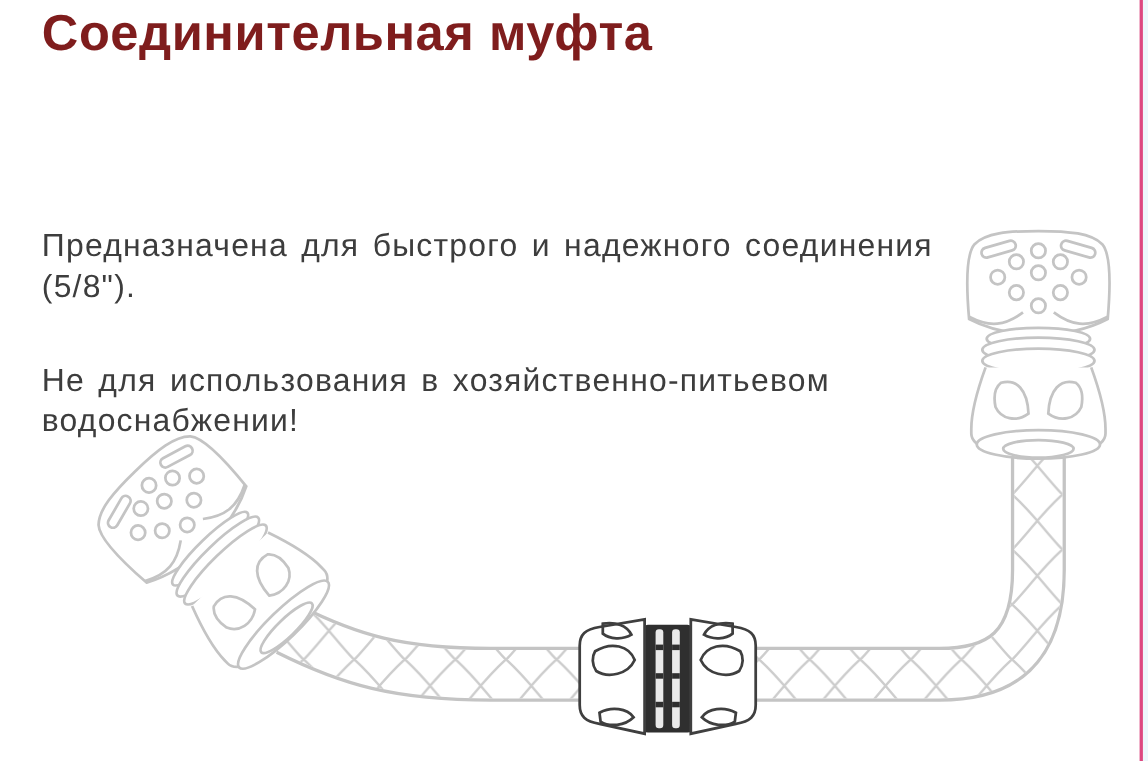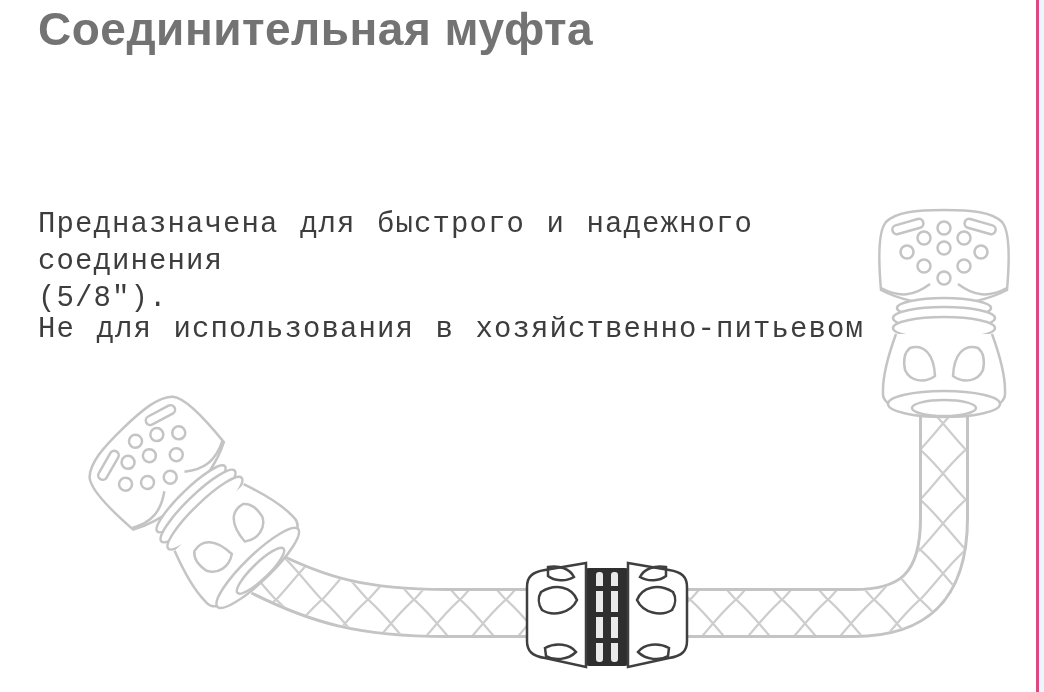--- a/index.html
+++ b/index.html
@@ -4,29 +4,29 @@
 <style>
   html,body{margin:0;padding:0;}
   body{
     width:1044px;height:692px;position:relative;overflow:hidden;
     background:#ffffff;
     font-family:"Liberation Sans", sans-serif;
   }
   .page-title{
     position:absolute;left:38px;top:0px;width:720px;
     font-size:46px;font-weight:bold;line-height:58px;
-    color:#737373;letter-spacing:0.5px;
+    color:#7f1d1d;letter-spacing:0.5px;
   }
   .body-paragraph{
     position:absolute;left:38px;width:860px;
     font-size:29px;line-height:37px;color:#3d3d3d;
-    letter-spacing:1.1px;word-spacing:3px;font-family:Liberation Mono, monospace;
+    letter-spacing:1.1px;word-spacing:3px;
   }
   .p1{top:206px;}
-  .p2{top:311px;}
+  .p2{top:328px;}
   .illustration-svg{position:absolute;left:0;top:0;}
   .accent-line{
     position:absolute;left:1036px;top:0;width:3px;height:692px;
     background:#dd4880;
   }
   .edge-strip{
     position:absolute;left:1039px;top:0;width:5px;height:692px;
     background:#edf6fb;
   }
 </style>
@@ -37,20 +37,21 @@
   <div>Соединительная муфта</div>
 </div>
 
 <div class="body-paragraph p1">
   <div>Предназначена для быстрого и надежного соединения</div>
   <div>(5/8").</div>
 </div>
 
 <div class="body-paragraph p2">
   <div>Не для использования в хозяйственно-питьевом</div>
+  <div>водоснабжении!</div>
 </div>
 
 <svg class="illustration-svg" width="1044" height="692" viewBox="0 0 1044 692">
   <defs>
     <pattern id="braid" width="46" height="50" patternUnits="userSpaceOnUse">
       <path d="M -4,-4 C 18,14 30,34 50,54 M 50,-4 C 28,14 16,34 -4,54" fill="none" stroke="#cdcdcd" stroke-width="2.2"></path>
     </pattern>
 
     <g id="connector" stroke="#c4c4c4" stroke-width="2.5" fill="none">
 

